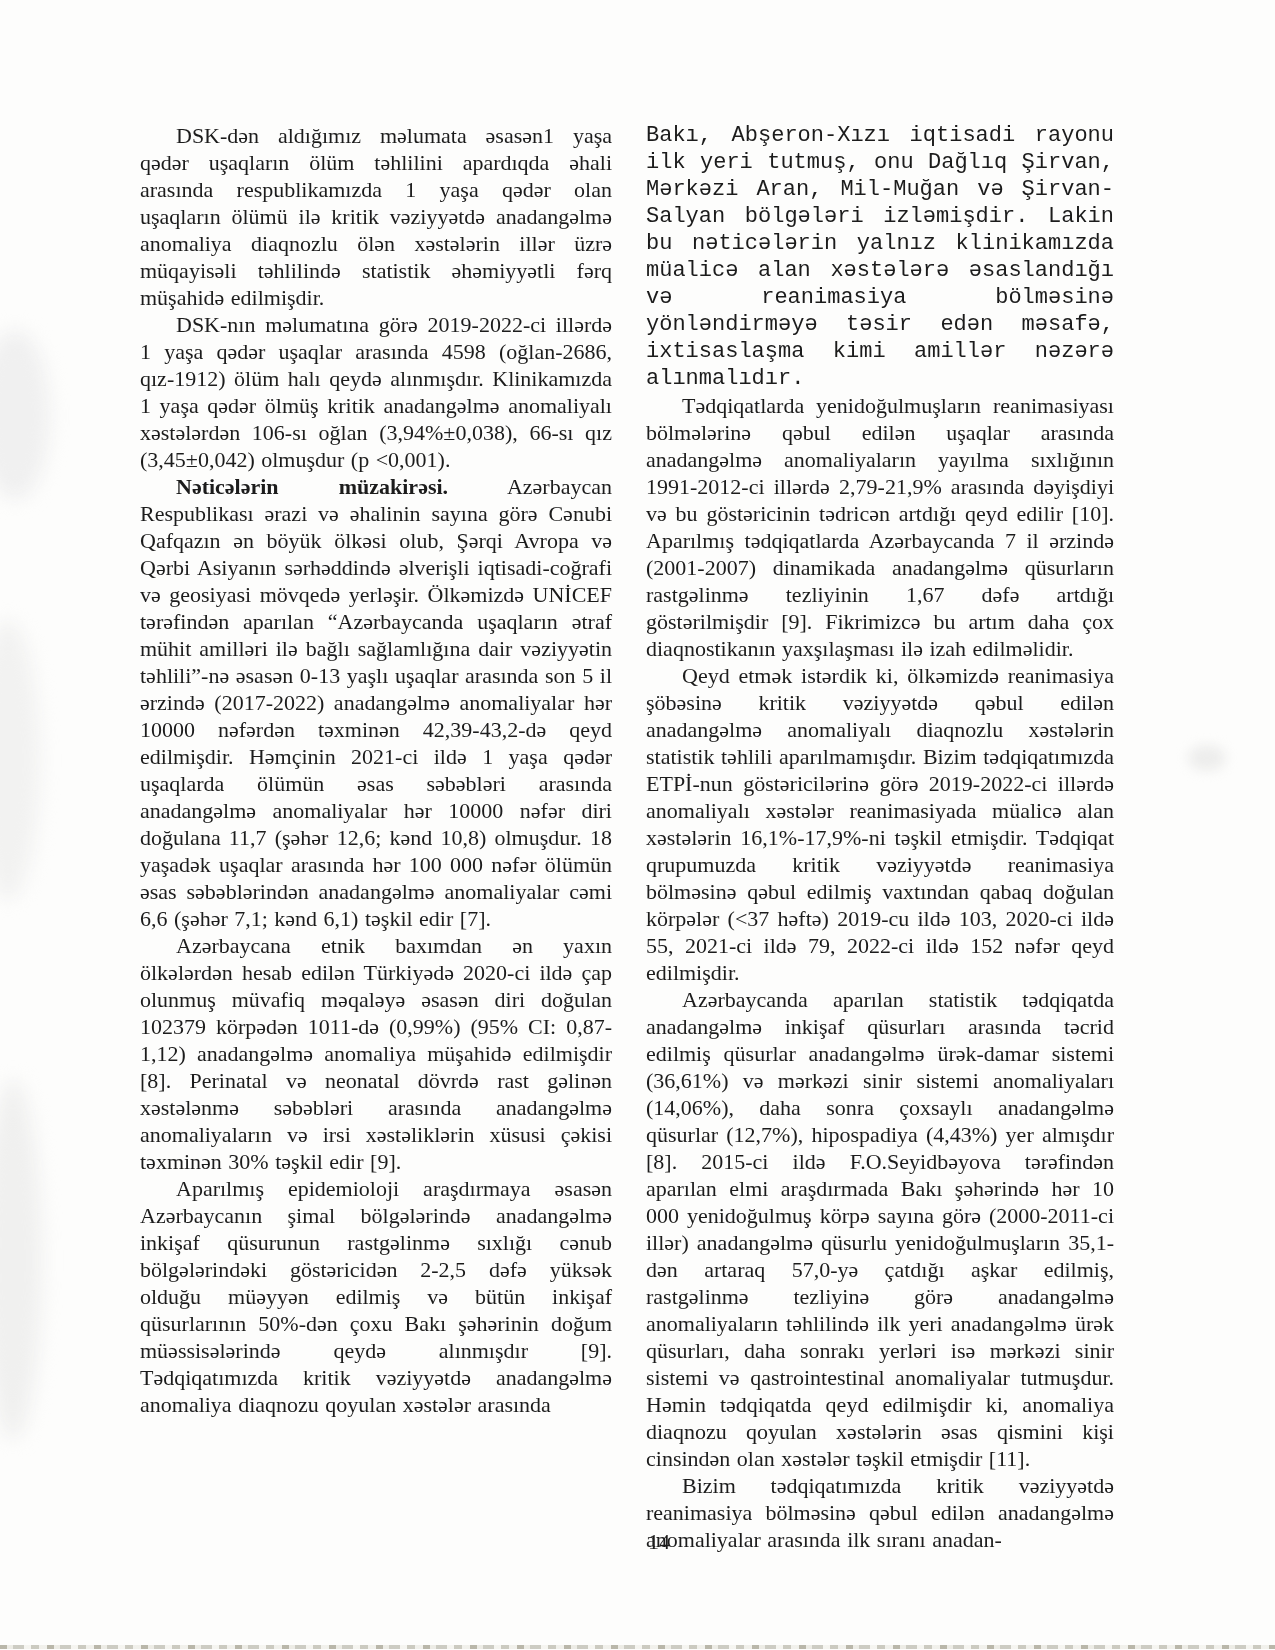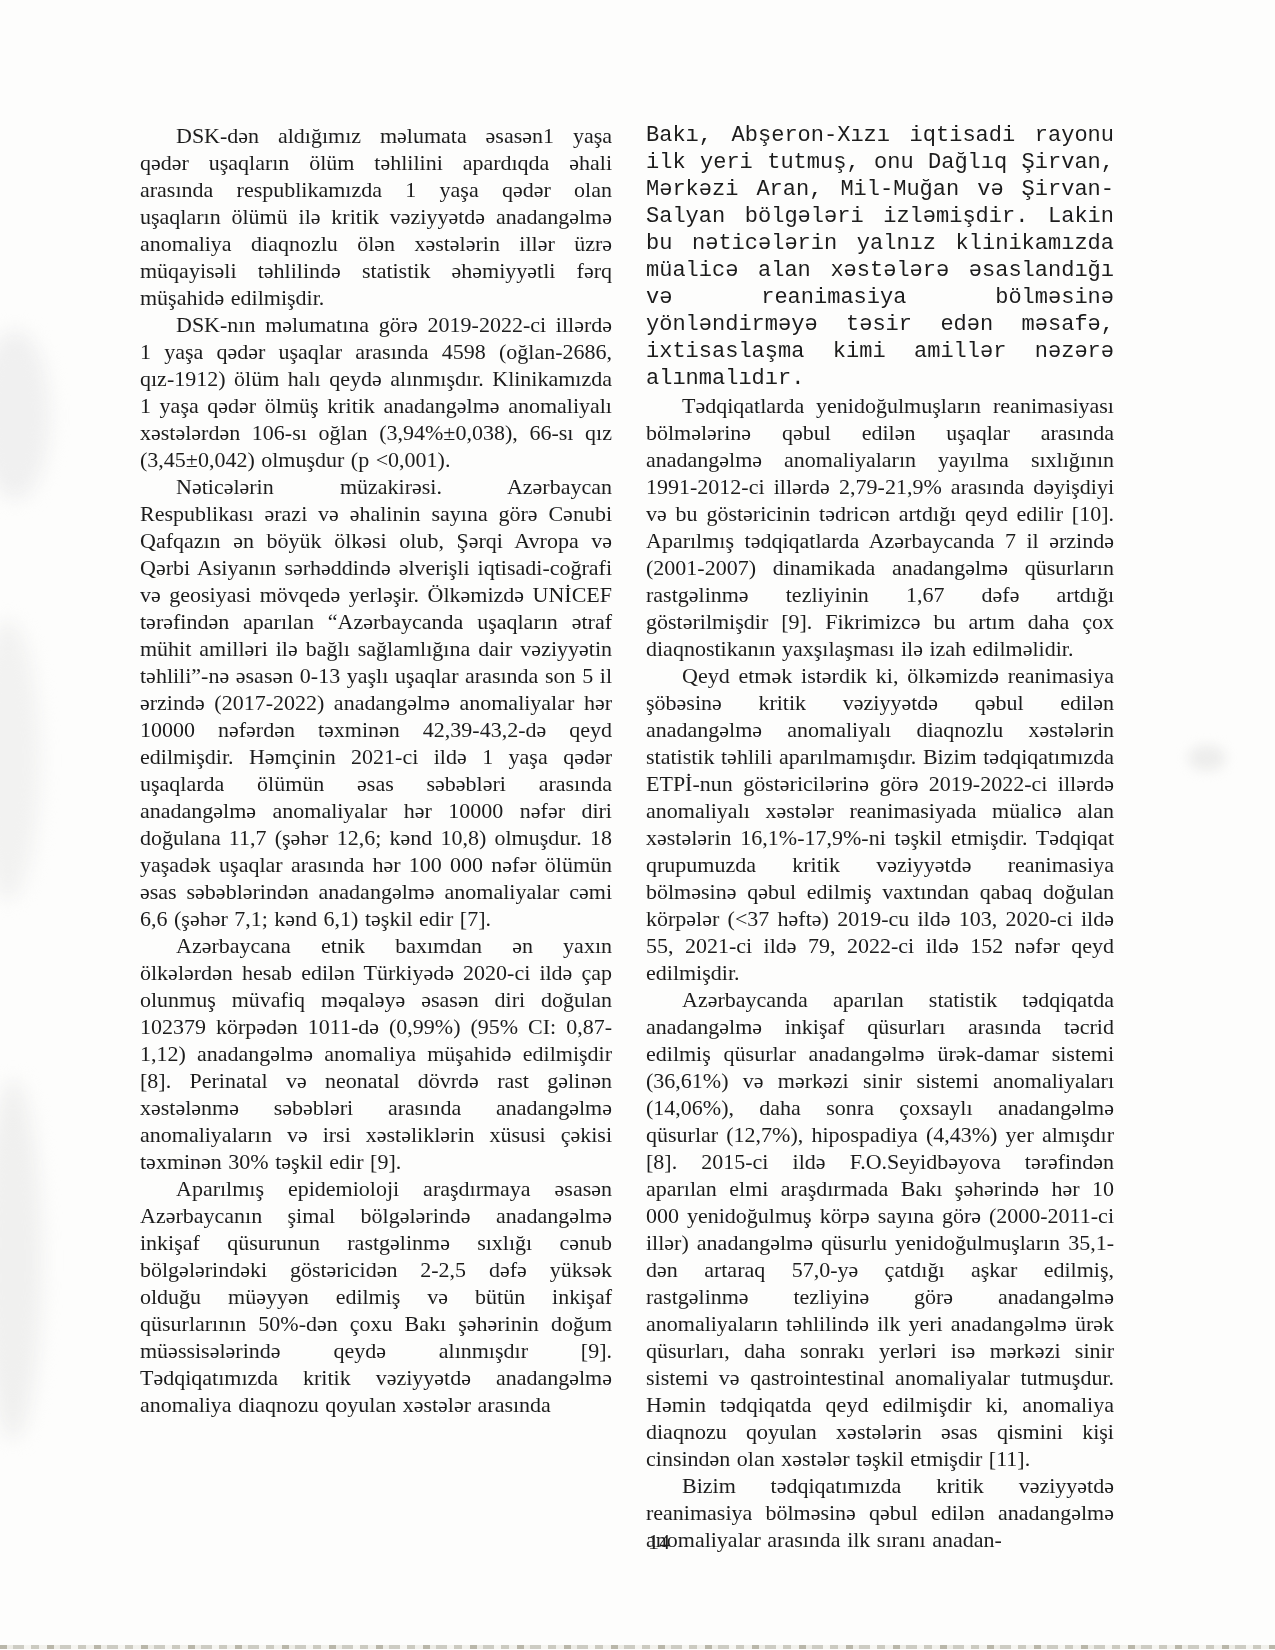--- a/index.html
+++ b/index.html
@@ -27,21 +27,21 @@
     text-align: justify;
   }
   .col-left  { left: 140px; width: 472px; }
   .col-right { left: 646px; width: 468px; }
   .col p {
     margin: 0;
     text-indent: 36px;
     word-spacing: 1px;
   }
   .col p.cont { text-indent: 0; font-family: Liberation Mono, monospace; }
-  .lead { font-weight: normal; }
+  .lead { font-weight: bold; }
   .page-number {
     position: absolute;
     top: 1528px;
     left: 560px;
     width: 110px;
     text-align: right;
     font-size: 22px;
     line-height: 27px;
   }
   

